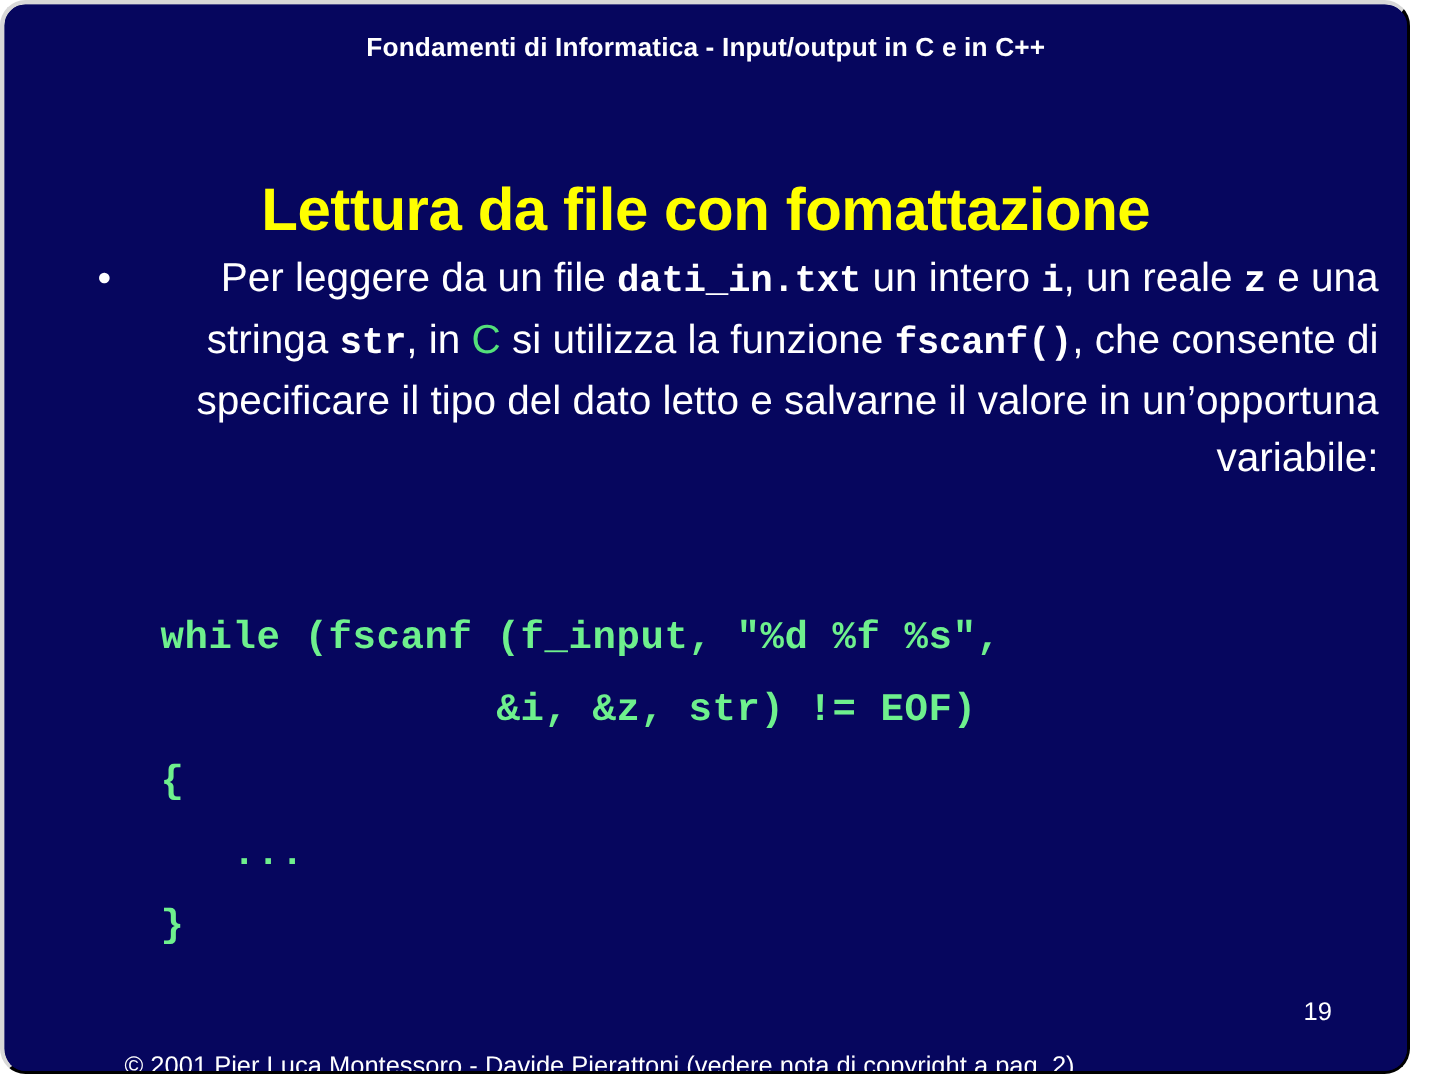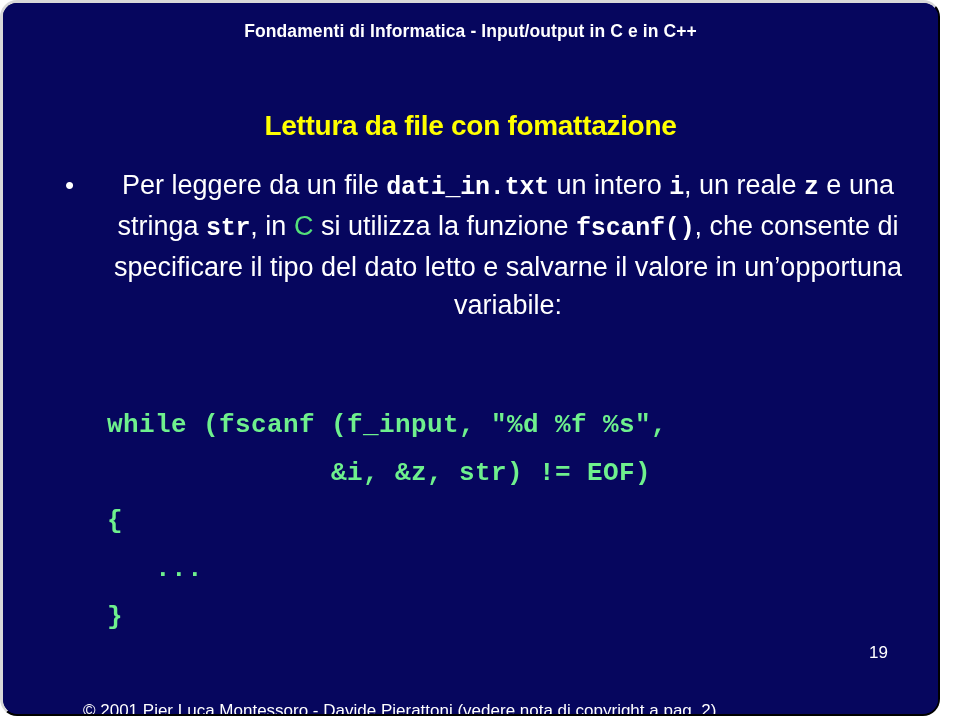--- a/index.html
+++ b/index.html
@@ -43,21 +43,21 @@
   }
 
   
   .title {
     position: absolute;
     left: 0;
     top: 88px;
     width: 100%;
     text-align: center;
     color: #ffff00;
-    font-size: 28px;
+    font-size: 40px;
     font-weight: bold;
     letter-spacing: -0.3px;
     white-space: nowrap;
   }
 
   
   .bullet-block {
     position: absolute;
     left: 56px;
     top: 163px;
@@ -75,21 +75,21 @@
     line-height: 38px;
     text-align: left;
     padding-left: 6px;
     box-sizing: border-box;
   }
   .bullet-text {
     flex: 1 1 auto;
     color: #ffffff;
     font-size: 27px;
     line-height: 38px;
-    text-align: center;
+    text-align: right;
   }
   .bullet-text .mono {
     font-family: "Liberation Mono", "DejaVu Sans Mono", monospace;
     font-weight: bold;
     font-size: 25px;
     letter-spacing: -0.2px;
   }
   .bullet-text .green {
     color: #54e07a;
   }
@@ -114,21 +114,21 @@
     left: 80px;
     top: 662px;
     color: #ffffff;
     font-size: 17px;
     white-space: nowrap;
     margin-top: 36px;
   }
   .page-number {
     position: absolute;
     left: 866px;
-    top: 640px;
+    top: 662px;
     color: #ffffff;
     font-size: 17px;
   }
 </style>
 </head>
 <body>
 
 <div id="slide">
   <div class="slide-bg"></div>
 

